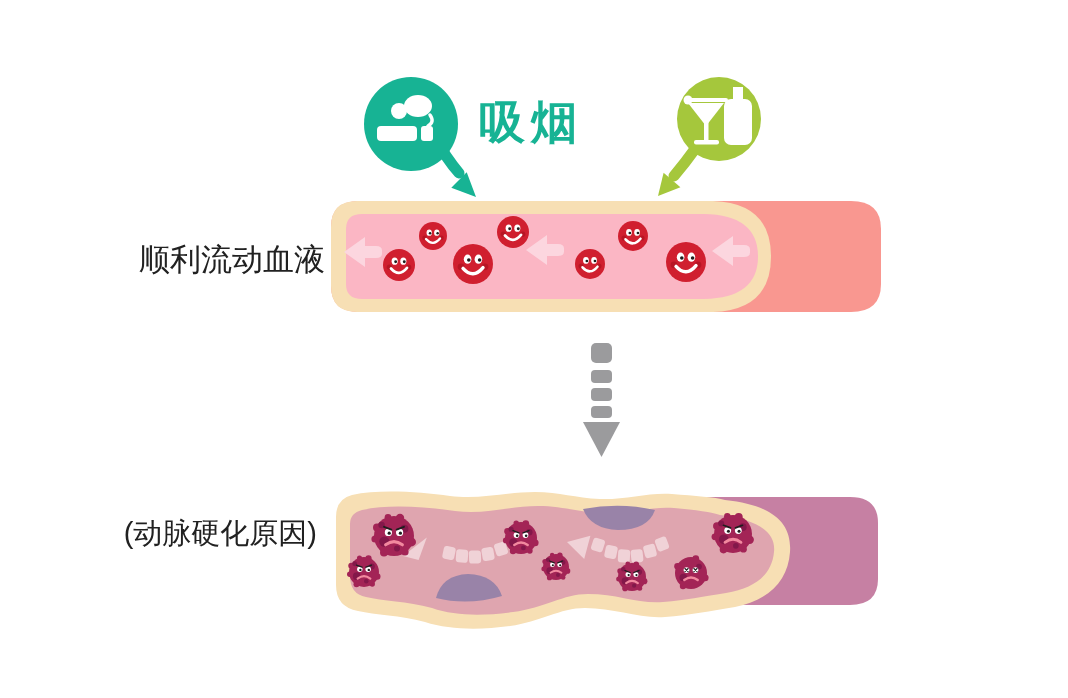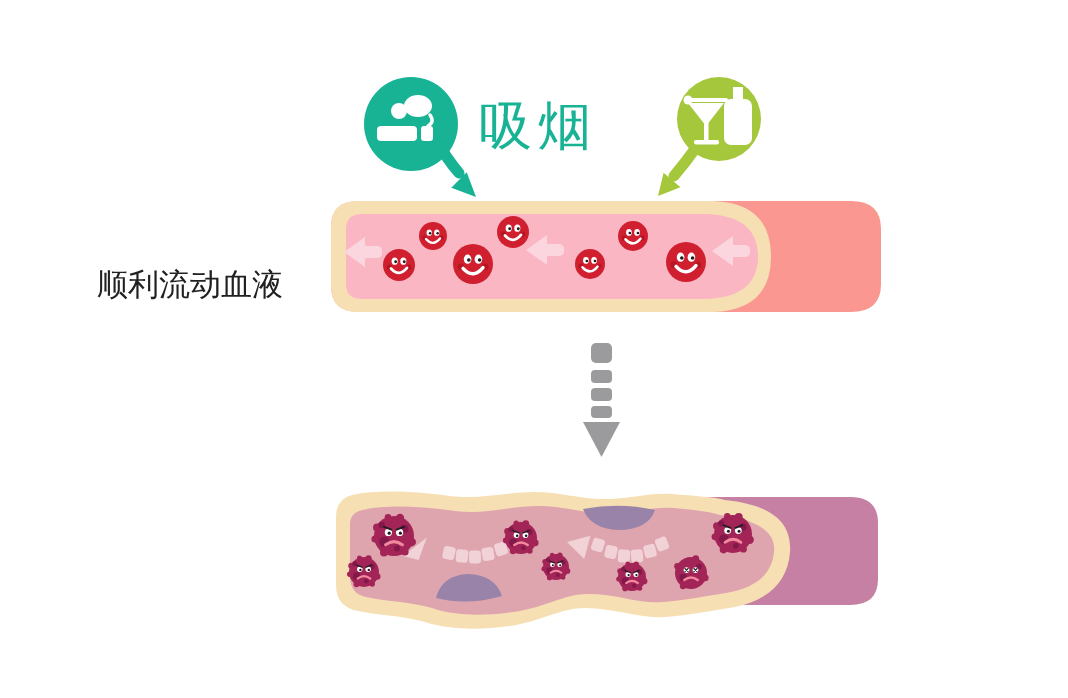--- a/index.html
+++ b/index.html
@@ -5,24 +5,24 @@
   html,body{margin:0;padding:0;background:#ffffff;}
   .canvas{
     position:relative;
     width:1068px;height:698px;
     background:#ffffff;
     overflow:hidden;
     font-family:"Liberation Sans", sans-serif;
   }
   .canvas svg{position:absolute;left:0;top:0;}
   .label{position:absolute;color:var(--c-text);font-weight:500;}
-  .factor-label{font-size:53px;font-weight:400;line-height:1;}
+  .factor-label{font-size:46px;font-weight:700;line-height:1;}
   .factor-label.smoke{left:479px;top:99px;color:var(--c-teal);letter-spacing:6px;}
   .factor-label.drink{left:786px;top:102px;color:var(--c-green);letter-spacing:14px;}
-  .vessel-label{font-size:31px;text-align:center;line-height:43px;margin-top:25px;}
+  .vessel-label{font-size:31px;text-align:right;line-height:43px;}
   .vessel-label.healthy{left:55px;top:238px;width:270px;}
   .vessel-label.unhealthy{left:35px;top:512px;width:282px;font-size:29px;}
 </style>
 </head>
 <body>
 
 <div class="canvas">
 
   <svg width="1068" height="698" viewBox="0 0 1068 698">
     <defs>
@@ -188,14 +188,15 @@
       <use href="#angryCellX" transform="translate(691 573) scale(16)"></use>
       <use href="#angryCell" transform="translate(733 534) scale(19)"></use>
     </g>
   </svg>
 
   <div class="label factor-label smoke">吸烟</div>
 
   <div class="label vessel-label healthy">顺利流动血液</div>
 
   <div class="label vessel-label unhealthy">
+    <div>(动脉硬化原因)</div>
   </div>
 </div>
 
 </body></html>

